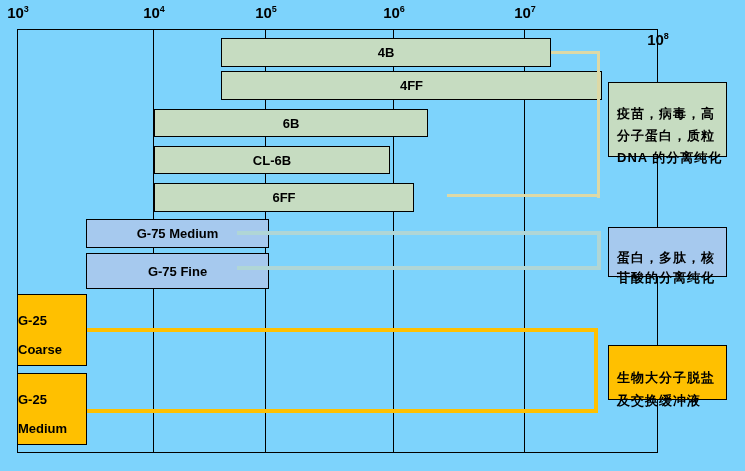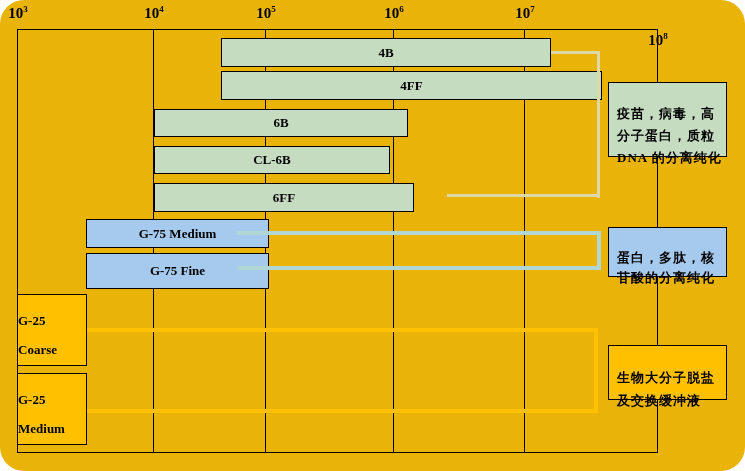--- a/index.html
+++ b/index.html
@@ -1,39 +1,38 @@
 <!DOCTYPE html>
 <html><head>
 <meta charset="utf-8">
 <style>
   html,body{margin:0;padding:0;background:#ffffff;}
   .canvas{
-    position:relative;width:745px;height:471px;background:#eab308;overflow:hidden;
-    font-family:Liberation Serif, serif;
-    border-radius:24px;
+    position:relative;width:745px;height:471px;background:#7dd3fc;overflow:hidden;
+    font-family:Liberation Sans, sans-serif;
   }
   
   .axis-top{position:absolute;left:17px;top:29px;width:641px;height:0;border-top:1px solid #000;z-index:1;}
   .axis-bottom{position:absolute;left:17px;top:452px;width:641px;height:0;border-top:1px solid #000;z-index:1;}
   .grid{position:absolute;top:29px;width:0;height:424px;border-left:1px solid #000;z-index:1;}
   .g0{left:17px;} .g1{left:153px;} .g2{left:265px;} .g3{left:393px;} .g4{left:524px;} .g5{left:657px;}
   .tick{position:absolute;top:4px;height:24px;transform:translateX(-50%);
         font-size:15px;font-weight:bold;color:#000;white-space:nowrap;z-index:2;}
   .tick sup{font-size:9px;}
   .t0{left:18px;} .t1{left:154px;} .t2{left:266px;} .t3{left:394px;} .t4{left:525px;} .t5{left:658px;margin-top:27px;}
   
   .bar{position:absolute;border:1.5px solid #000;box-sizing:border-box;z-index:3;
        display:flex;align-items:center;justify-content:center;
        font-size:13px;font-weight:bold;color:#000;}
   .bar.green{background:#c6dcc1;}
   .bar.blue{background:#a6c9ee;margin-left:32px;}
   .bar.yellow{background:#ffc000;}
   .b-4b   {left:221px;top:38px;width:330px;height:29px;}
   .b-4ff  {left:221px;top:71px;width:381px;height:29px;}
-  .b-6b   {left:154px;top:109px;width:254px;height:28px;}
+  .b-6b   {left:154px;top:109px;width:274px;height:28px;}
   .b-cl6b {left:154px;top:146px;width:236px;height:28px;}
   .b-6ff  {left:154px;top:183px;width:260px;height:29px;}
   .b-g75m {left:54px;top:219px;width:183px;height:29px;}
   .b-g75f {left:54px;top:253px;width:183px;height:36px;}
   .b-g25c {left:17px;top:294px;width:70px;height:72px;}
   .b-g25m {left:17px;top:373px;width:70px;height:72px;}
   .bar.tall{align-items:flex-start;justify-content:flex-start;
             padding:11px 0 0 0;white-space:pre-line;line-height:29px;}
   
   .conn{position:absolute;box-sizing:border-box;z-index:4;}

